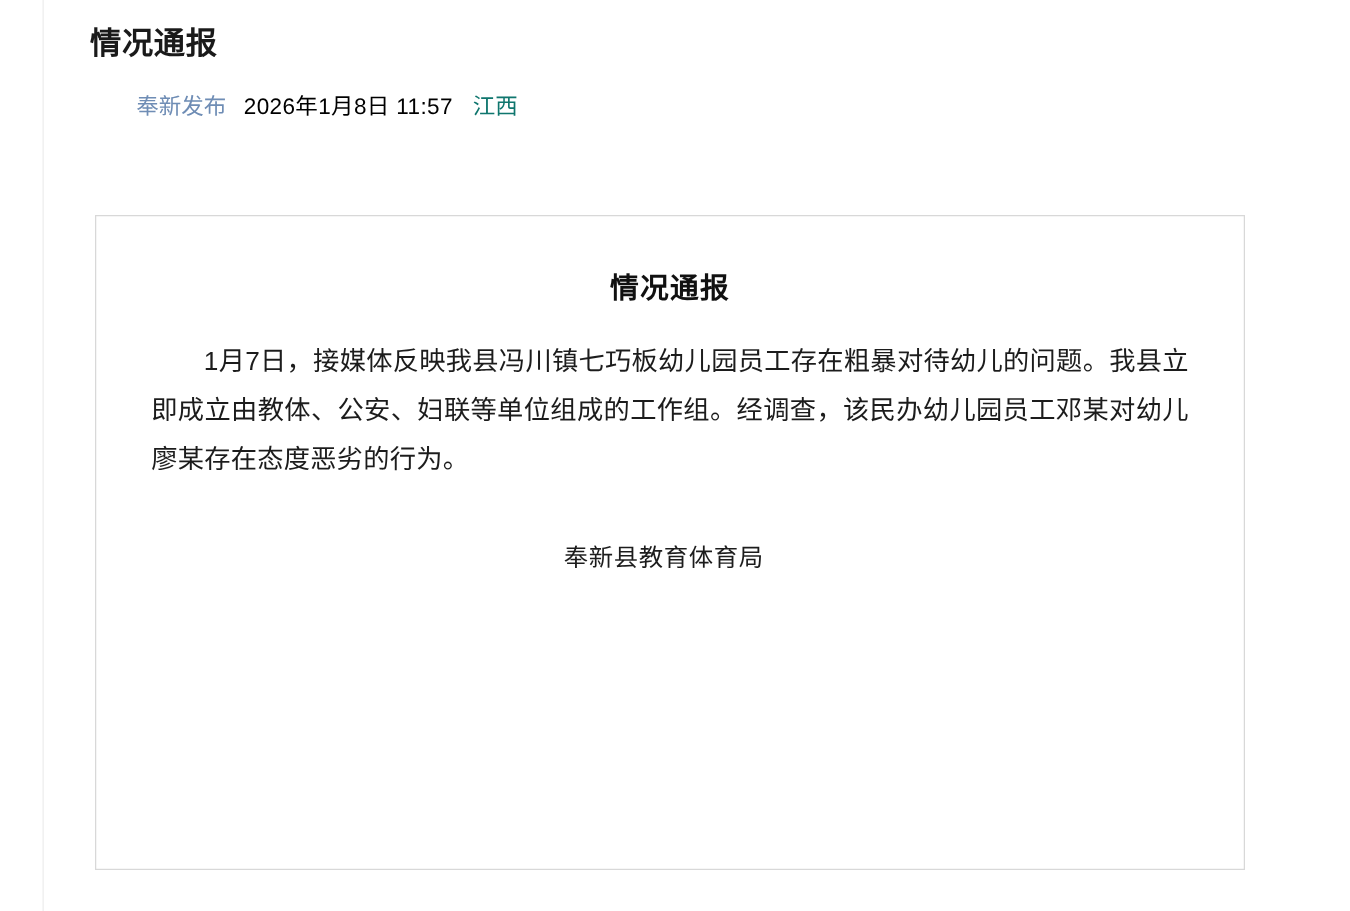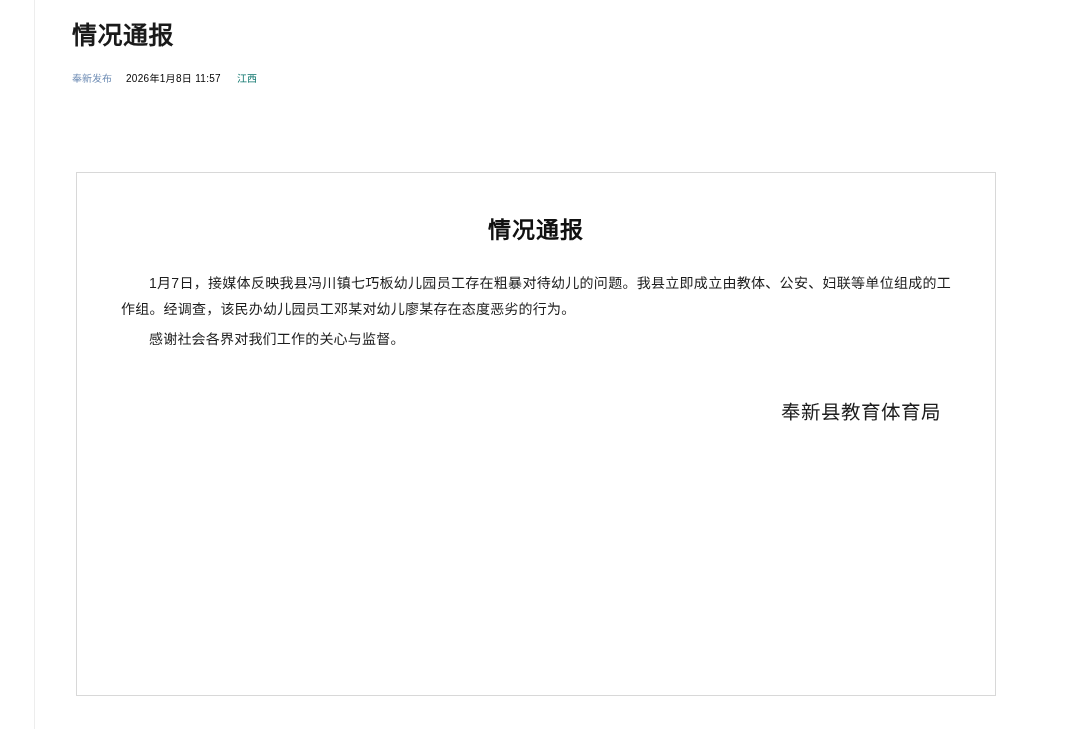--- a/index.html
+++ b/index.html
@@ -34,24 +34,25 @@
   .article-title {
     font-size: 25px;
     font-weight: bold;
     color: #1a1a1a;
     letter-spacing: 0.5px;
     margin: 0;
     line-height: 1.4;
   }
   .meta-row {
     margin-top: 17px;
-    font-size: 10px;
+    font-size: 18px;
     color: #9aa0a6;
     display: flex;
     align-items: flex-end;
+    margin-left: 37px;
   }
   .meta-source {
     color: #6f8db5;
     margin-right: 14px;
   }
   .meta-date {
     color: #000000;
     margin-right: 16px;
     letter-spacing: 0.3px;
   }
@@ -72,30 +73,30 @@
   .notice-title {
     text-align: center;
     font-size: 23px;
     font-weight: bold;
     color: #111111;
     letter-spacing: 1px;
     margin: 4px 0 26px 0;
   }
   .notice-body p {
     margin: 0 0 4px 0;
-    font-size: 14px;
+    font-size: 21px;
     line-height: 1.85;
     color: #1c1c1c;
     text-indent: 2em;
     text-align: justify;
     letter-spacing: 0.2px;
   }
   .notice-sign {
     margin-top: 42px;
-    text-align: right;
+    text-align: center;
     font-size: 19.5px;
     line-height: 1.8;
     color: #1c1c1c;
     padding-right: 10px;
   }
   .notice-sign div {
     letter-spacing: 0.5px;
   }
 </style>
 </head>
@@ -111,20 +112,19 @@
       <span class="meta-source">奉新发布</span>
       <span class="meta-date">2026年1月8日 11:57</span>
       <span class="meta-location">江西</span>
     </div>
   </div>
 
   <div class="notice-card">
     <div class="notice-title">情况通报</div>
     <div class="notice-body">
       <p>1月7日，接媒体反映我县冯川镇七巧板幼儿园员工存在粗暴对待幼儿的问题。我县立即成立由教体、公安、妇联等单位组成的工作组。经调查，该民办幼儿园员工邓某对幼儿廖某存在态度恶劣的行为。</p>
-      <p>感谢社会各界对我们工作的关心与监督。</p>
     </div>
     <div class="notice-sign">
       <div>奉新县教育体育局</div>
     </div>
   </div>
 
 </div>
 
 </body></html>

